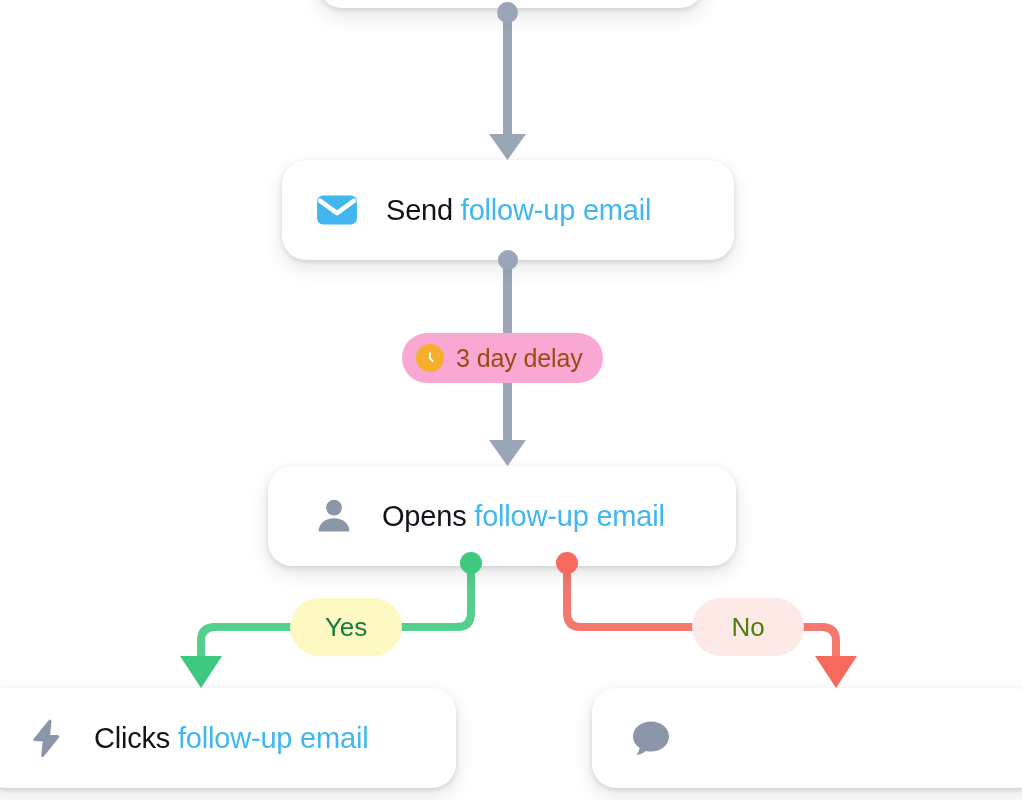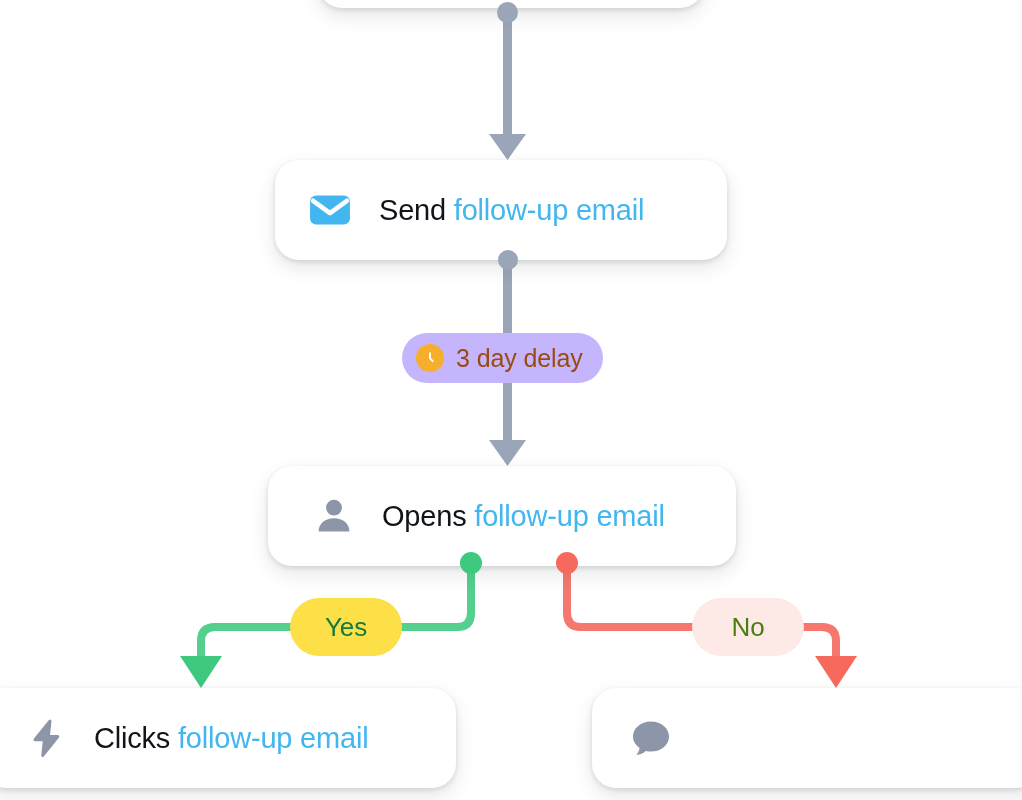--- a/index.html
+++ b/index.html
@@ -57,21 +57,21 @@
   }
 
   
   #node-top {
     left: 318px;
     top: -120px;
     width: 386px;
     height: 128px;
   }
   #node-send-email {
-    left: 275px;
+    left: 282px;
     top: 160px;
     width: 452px;
     height: 100px;
     padding-left: 32px;
     gap: 26px;
   }
   #node-opens-email {
     left: 268px;
     top: 466px;
     width: 468px;
@@ -101,21 +101,21 @@
     position: absolute;
     left: 402px;
     top: 333px;
     height: 50px;
     box-sizing: border-box;
     display: flex;
     align-items: center;
     gap: 12px;
     padding: 0 20px 0 14px;
     border-radius: 25px;
-    background: #c4b5fd;
+    background: #f9a8d4;
     z-index: 4;
   }
   .delay-badge .delay-text {
     font-size: 25px;
     color: #9a4a12;
     white-space: nowrap;
     letter-spacing: -0.1px;
   }
   .clock-dot {
     width: 28px;
@@ -138,21 +138,21 @@
     min-width: 76px;
     padding: 0 18px;
     border-radius: 29px;
     font-size: 26px;
     letter-spacing: -0.1px;
     z-index: 4;
   }
   #pill-yes {
     left: 290px;
     top: 598px;
-    background: #fde047;
+    background: #fef9c3;
     color: #137a42;
   }
   #pill-no {
     left: 692px;
     top: 598px;
     background: #fdeae7;
     color: #4d7c0f;
   }
 
   

